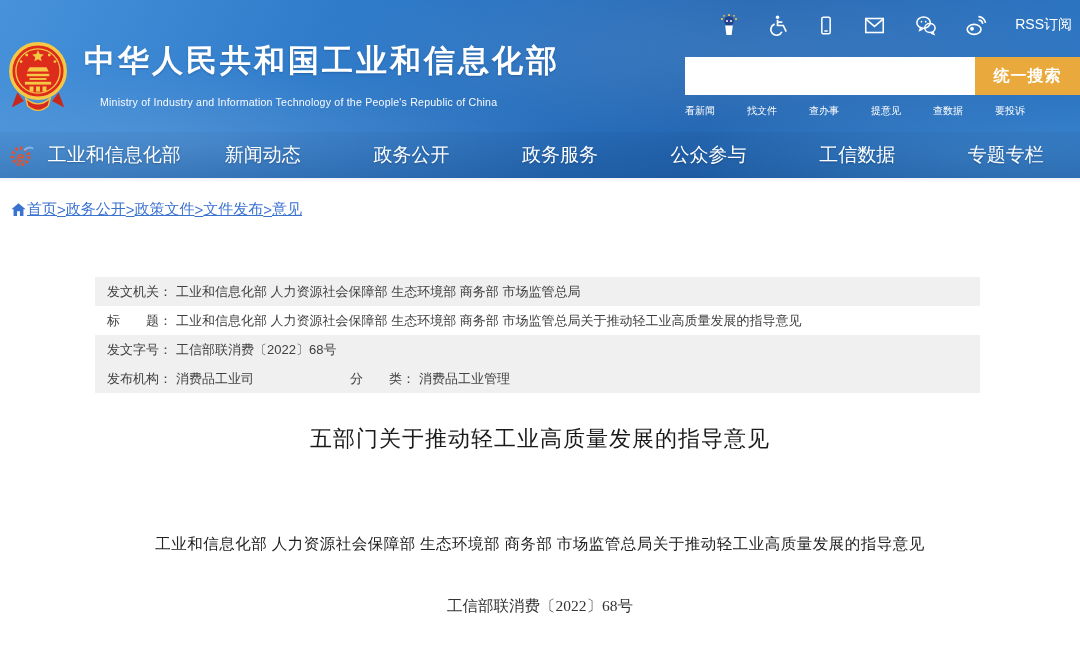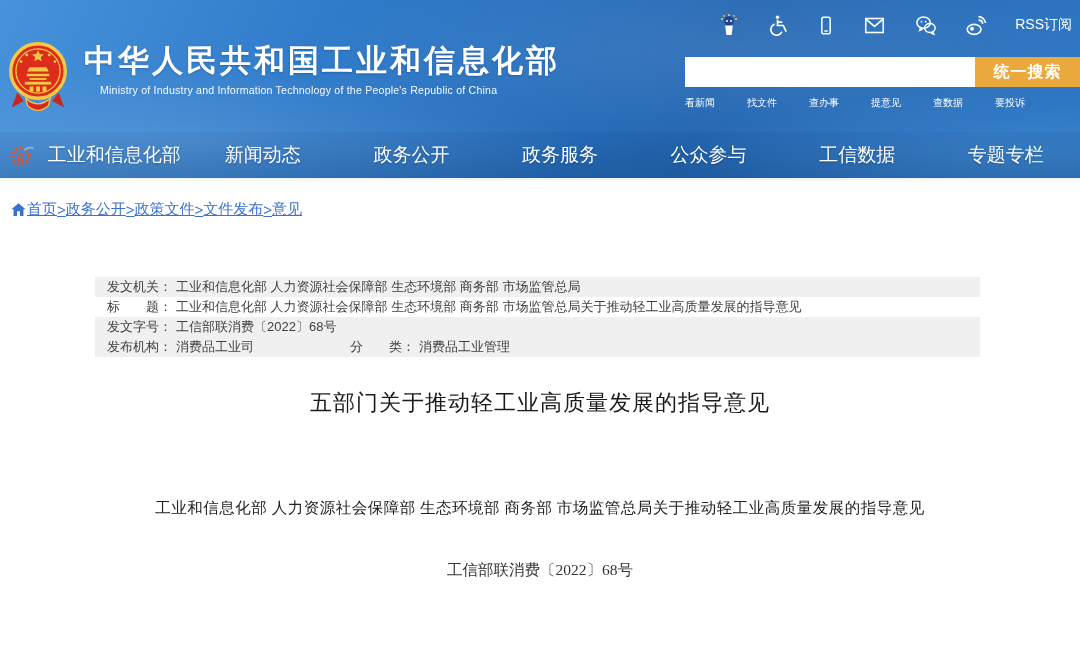--- a/index.html
+++ b/index.html
@@ -26,24 +26,24 @@
   .topbar {
     position:absolute; top:13px; right:8px;
     display:flex; align-items:center; gap:26px;
   }
   .topbar .ticon { display:flex; align-items:center; cursor:pointer; }
   .rss-label { color:#fff; font-size:14px; cursor:pointer; }
 
   .brand { position:absolute; top:40px; left:6px; display:flex; align-items:flex-start; cursor:pointer; }
   .brand-text { margin-left:14px; }
   .brand-title { font-size:31px; font-weight:bold; letter-spacing:3px; text-shadow:0 1px 2px rgba(0,30,70,.25); }
-  .brand-sub { font-size:10.6px; margin-top:2px; letter-spacing:.2px; opacity:.96;padding-left:16px; }
+  .brand-sub { font-size:10.6px; margin-top:14px; letter-spacing:.2px; opacity:.96;padding-left:16px; }
 
   .search-area { position:absolute; top:57px; right:0; width:395px; }
-  .search-row { display:flex; height:30px; }
+  .search-row { display:flex; height:38px; }
   .search-input {
     flex:1; border:none; outline:none; padding:0 10px; font-size:14px;
     background:#fff; border-radius:0;
   }
   .search-btn {
     width:105px; border:none; background:#e9a93d; color:#fff;
     font-weight:bold; font-size:16px; letter-spacing:1px; cursor:pointer;
     font-family:"Liberation Sans",sans-serif;
   }
   .quick-links { display:flex; gap:32px; margin-top:9px; font-size:10px;text-align:right; }
@@ -64,21 +64,21 @@
   .subheader-strip { height:4px; background:linear-gradient(180deg,#eef2f7,#fbfcfe); }
   .breadcrumb {
     display:flex; align-items:center; 
     padding:18px 10px 10px 10px; font-size:15px; color:#3a72d0;text-decoration:underline;
   }
   .crumb { cursor:pointer; color:#3a72d0; white-space:nowrap; }
   .crumb-sep { color:#3a72d0; }
 
   
   .meta-table { margin:48px 0 0 95px; width:885px; font-size:13px; color:#404040; }
-  .meta-row { height:20px; display:flex; align-items:center; padding-left:12px; }
+  .meta-row { height:29px; display:flex; align-items:center; padding-left:12px; }
   .meta-row.gray { background:#f0f0f0; }
   .meta-pair { display:flex; }
   .meta-pair.fixed { width:243px; }
   .meta-label { white-space:pre; }
   .meta-value { margin-left:4px; white-space:nowrap; }
 
   
   .doc-title {
     margin-top:31px; text-align:center;
     font-size:22px; font-weight:normal; color:#1a1a1a; letter-spacing:1px;

